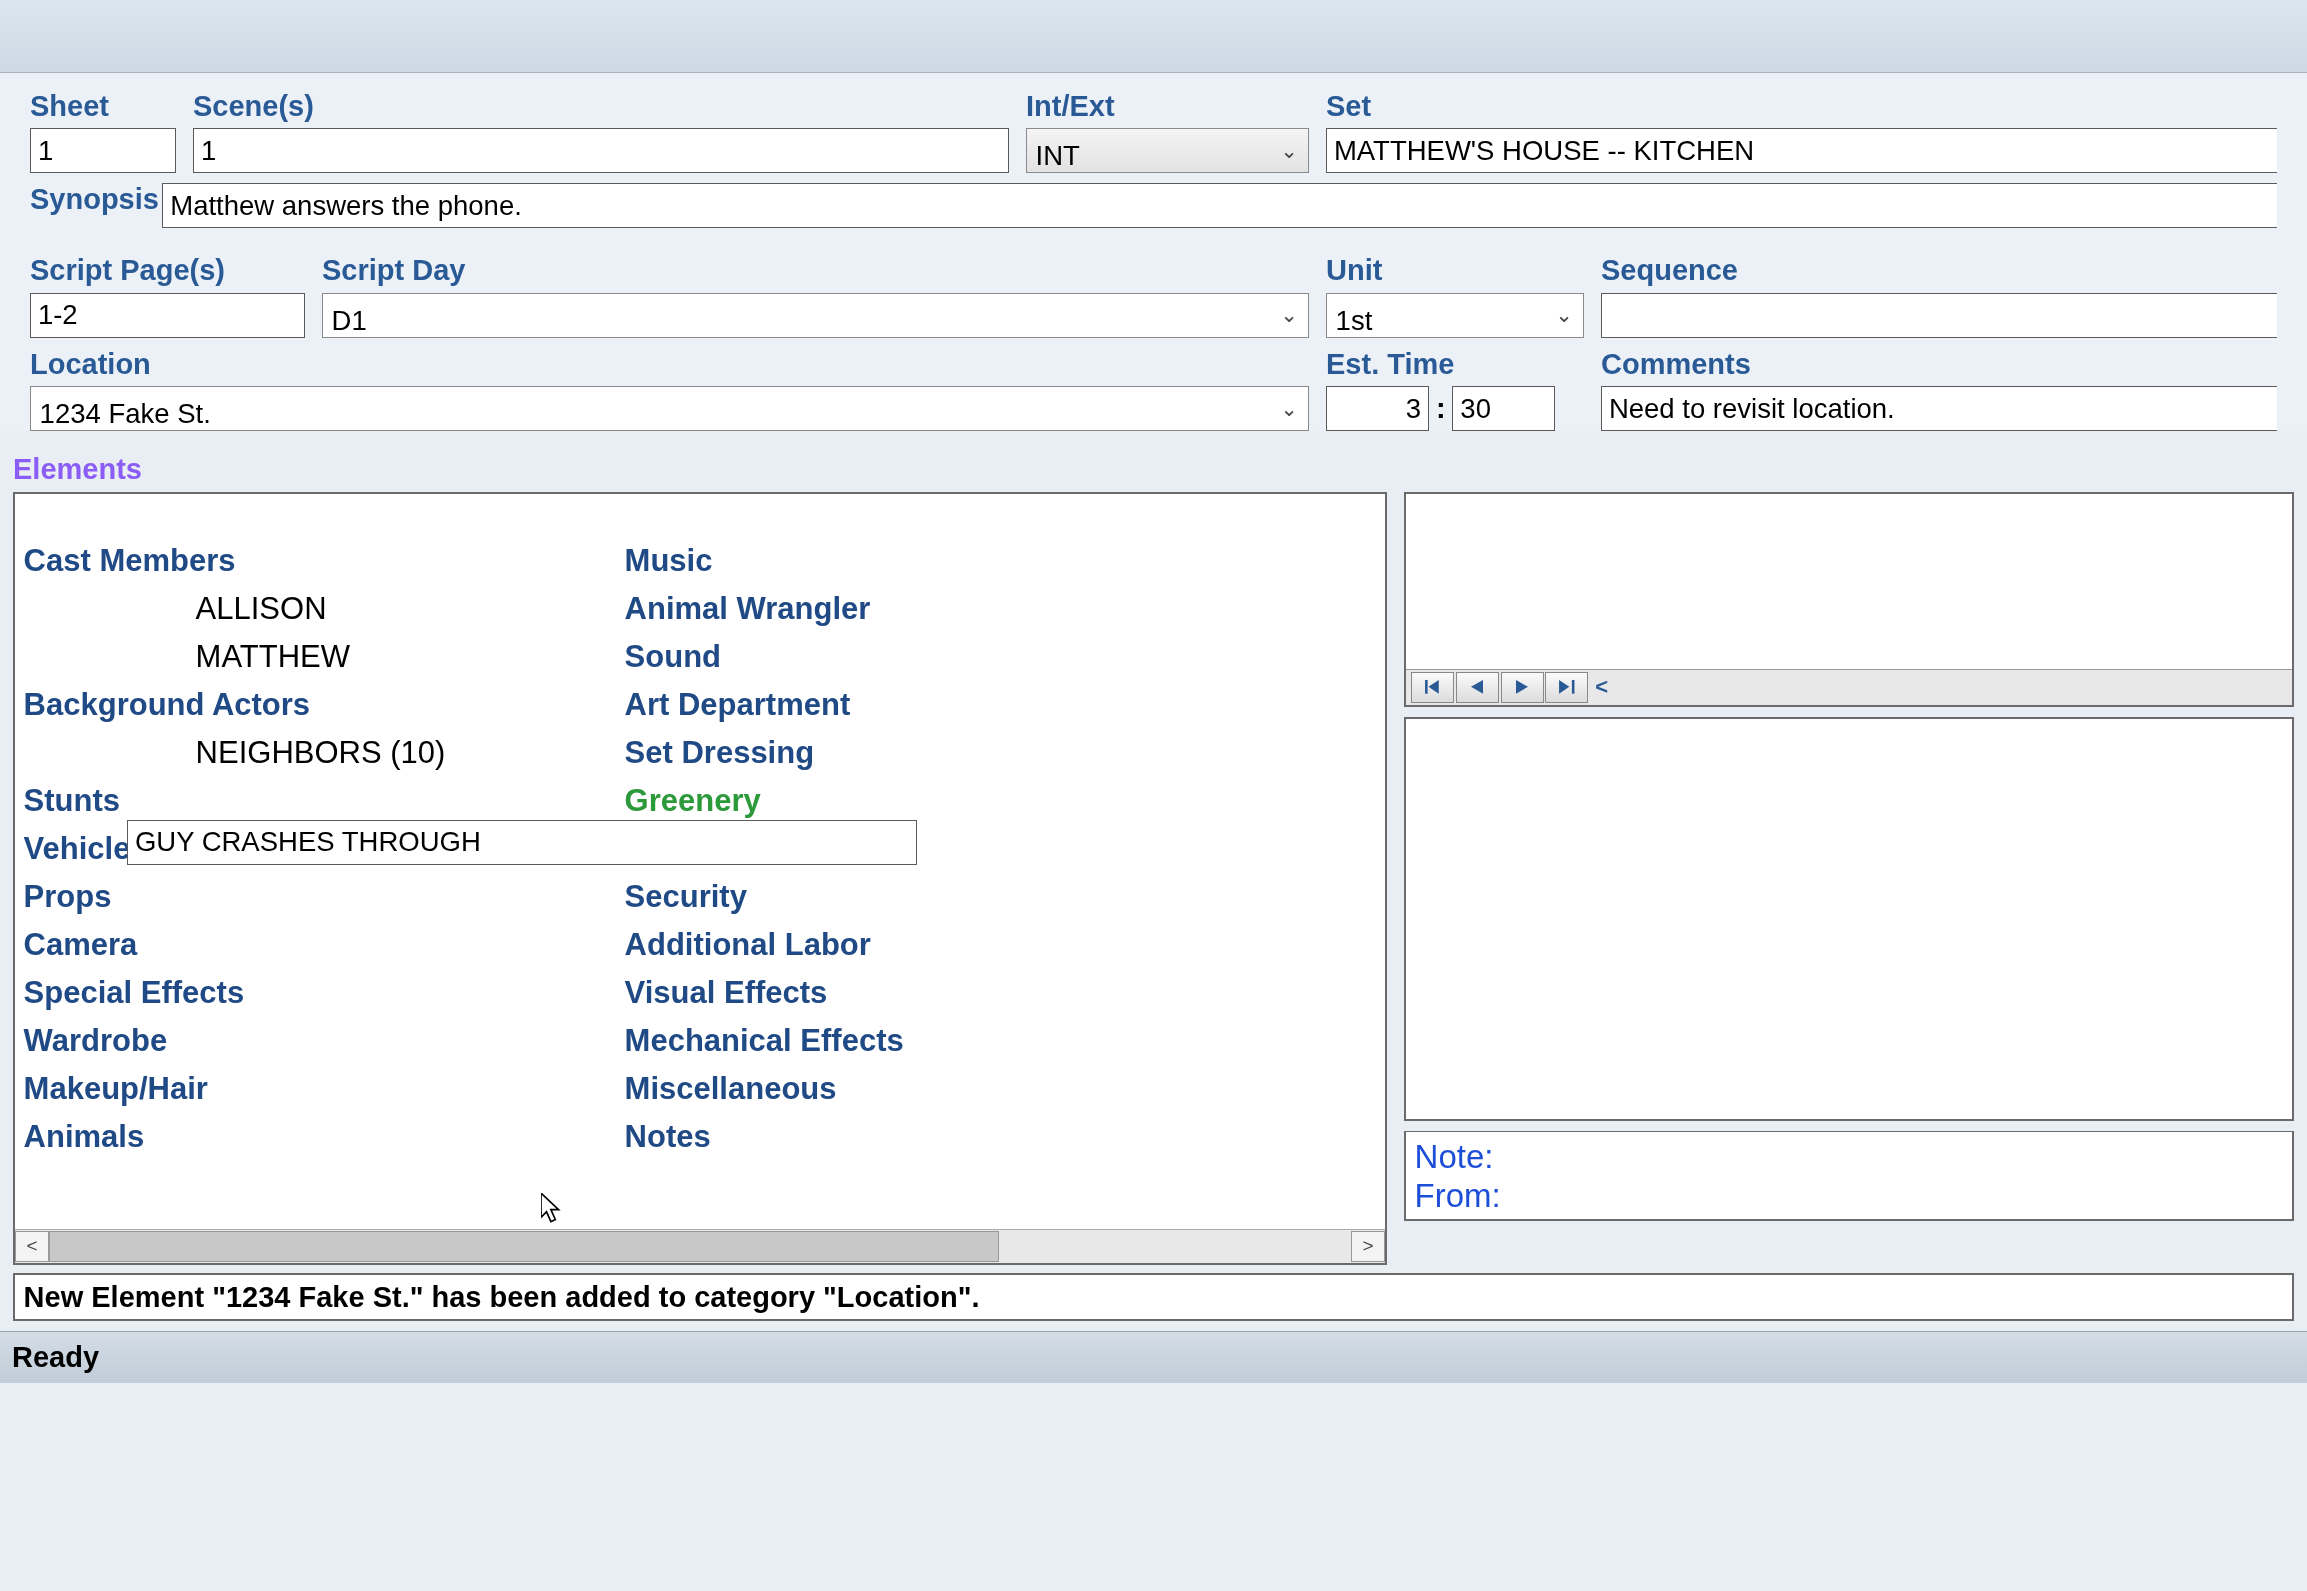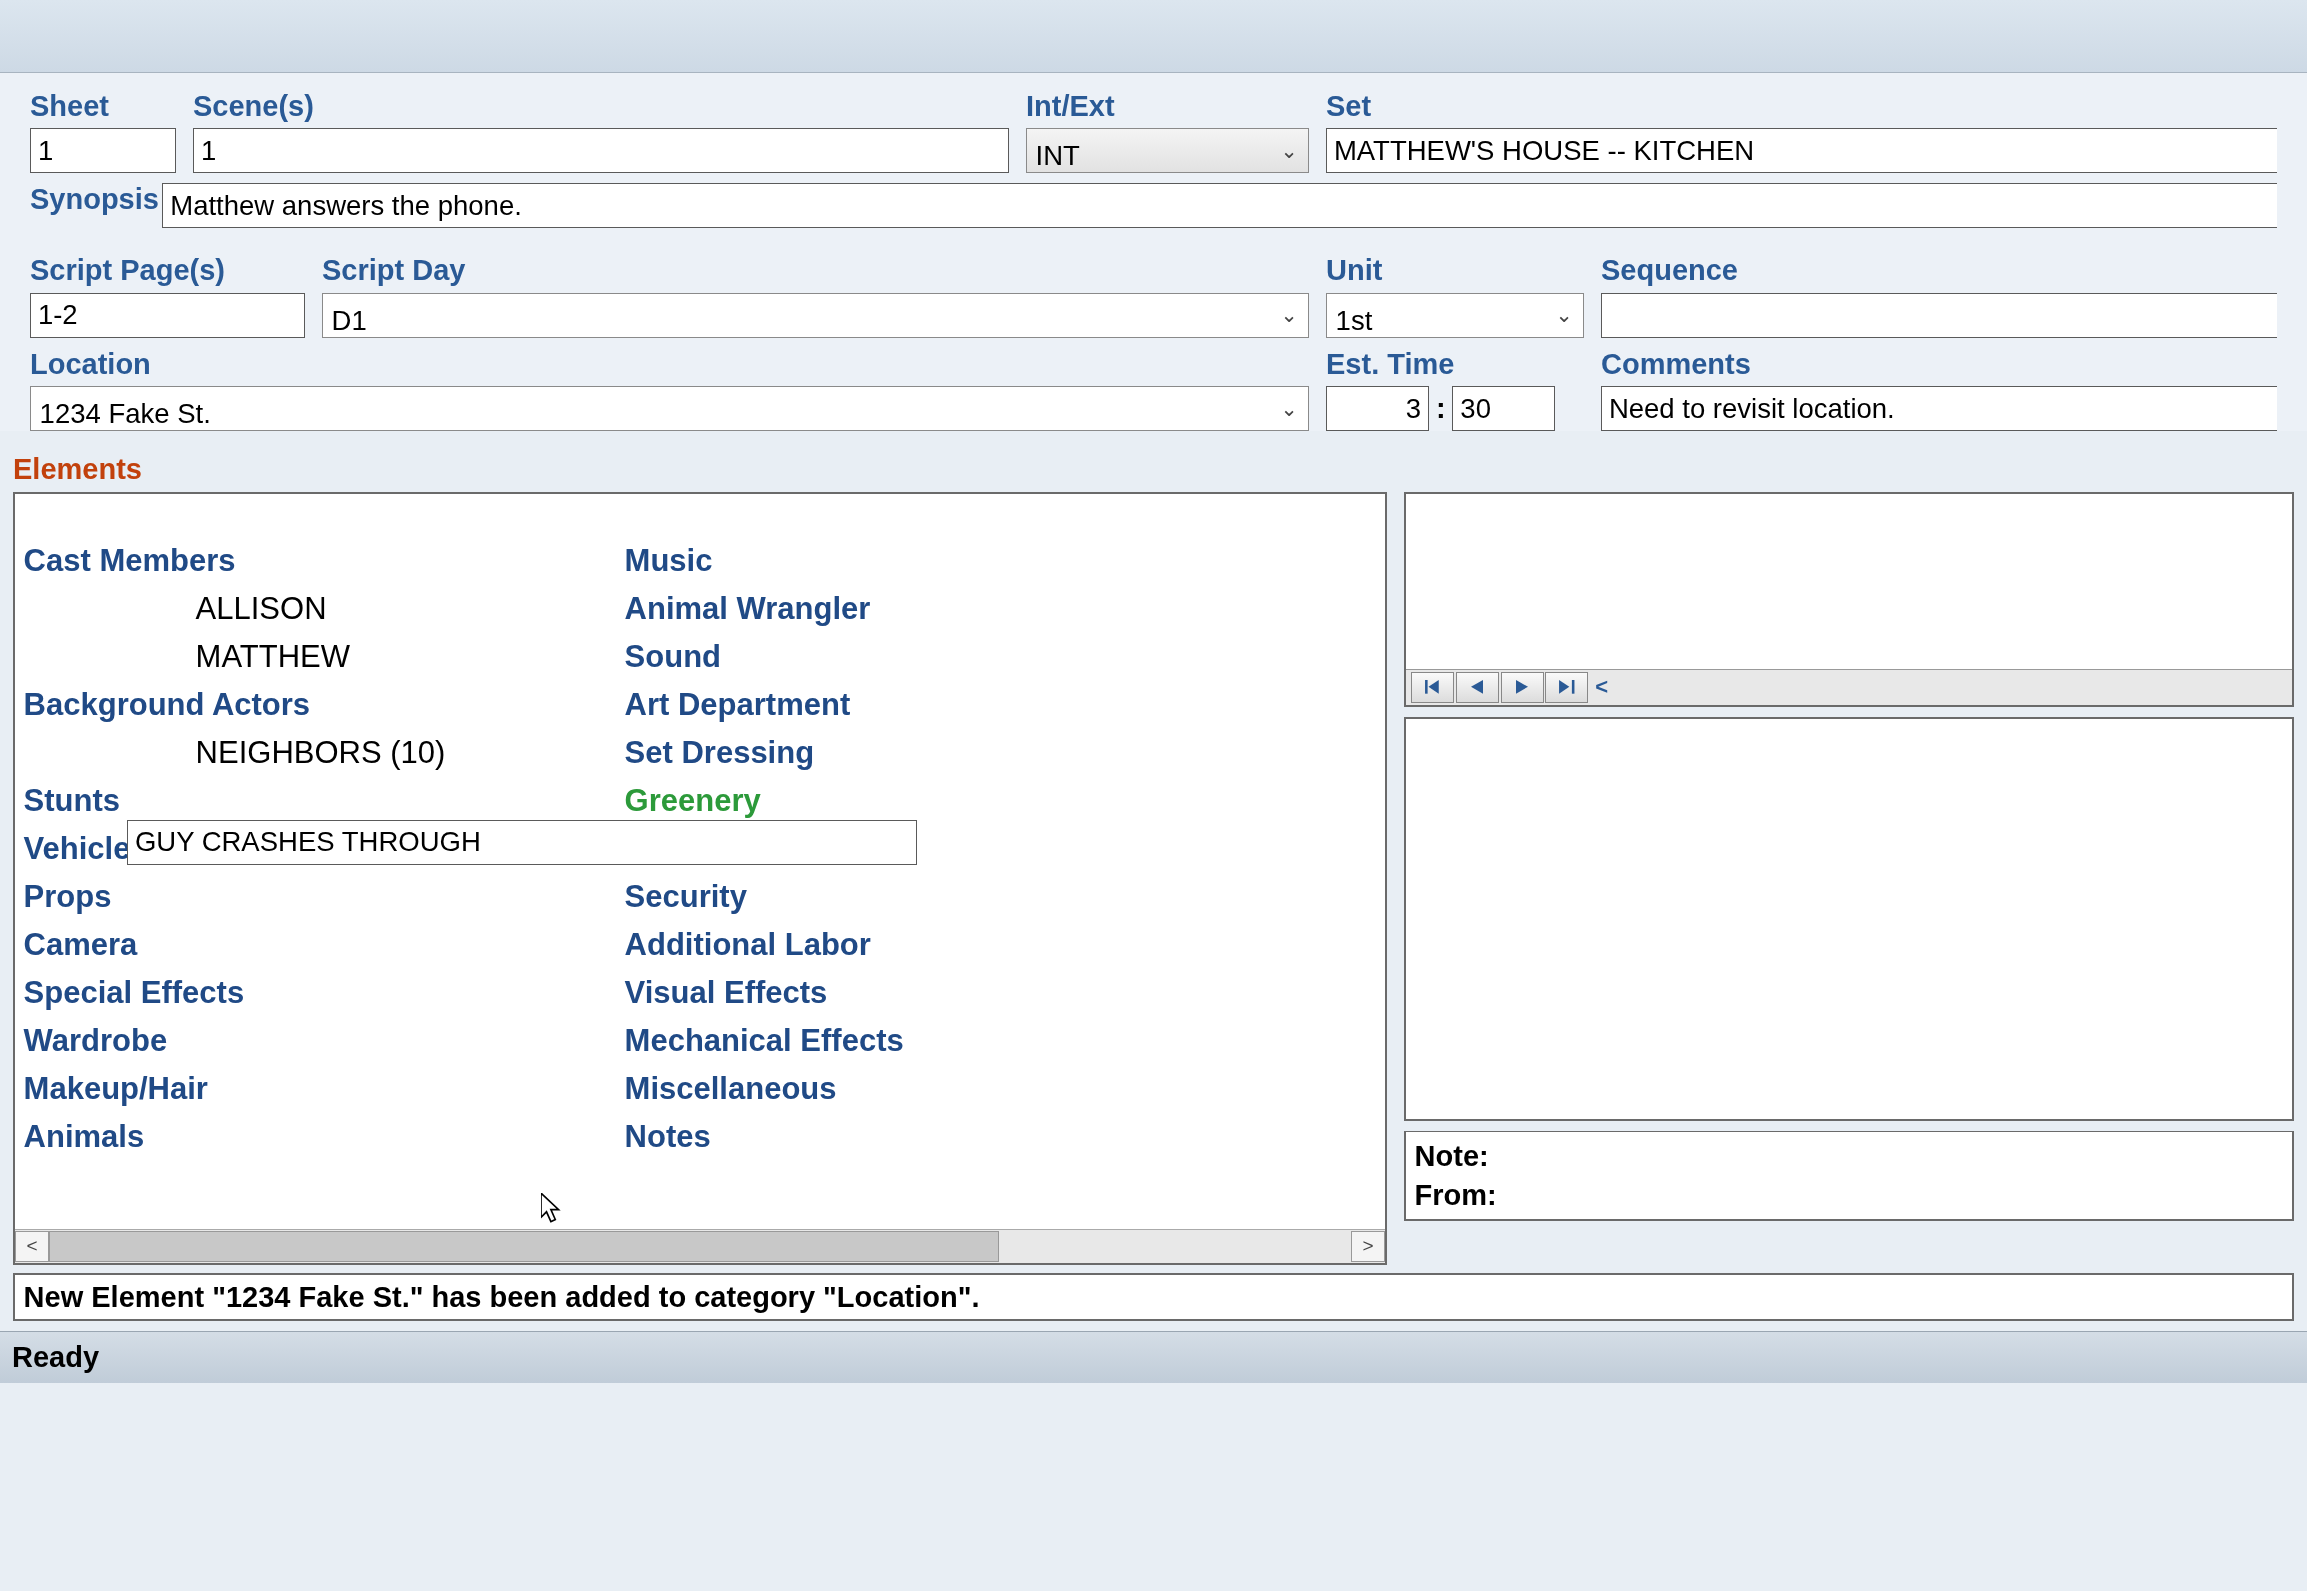--- a/index.html
+++ b/index.html
@@ -46,21 +46,21 @@
     font-size:27.5px;
     display:flex;align-items:flex-end;
     padding:0 43px 0 8.6px;
   }
   .select-box.white{background:#fff;}
   .select-box .chev{
     position:absolute;right:10.3px;top:50%;transform:translateY(-50%);
     font-size:20.6px;color:#444;
   }
   .elements-label{
-    color:#c2410c;font-weight:bold;font-size:29px;
+    color:#8b5cf6;font-weight:bold;font-size:29px;
     padding:5.2px 0 5.2px 13px;
   }
   .elements-wrap{
     display:flex;gap:17px;padding:0 13px;
     height:773px;
   }
   .elements-left{
     flex:0 0 1374px;
     border:2.6px solid #6a6a6a;
     background:#fff;
@@ -115,21 +115,21 @@
   .mbtn{
     width:43px;height:31px;border:0.9px solid #888;background:linear-gradient(#fafafa,#dcdcdc);
     display:flex;align-items:center;justify-content:center;color:#2a5a96;font-size:15.5px;font-weight:bold;
     margin-right:1.7px;
   }
   .panel.mid{height:404px;}
   .note-panel{
     border:2.6px solid #6a6a6a;border-top:0.9px solid #6a6a6a;background:#fff;
     padding:5.2px 8.6px;height:90px;
   }
-  .note-panel .nl{color:#000000;font-weight:bold;font-size:29px;line-height:39px;}
+  .note-panel .nl{color:#1d4ed8;font-weight:normal;font-size:33px;line-height:39px;}
   .status1{
     margin:8.6px 13px 0 13px;
     border:2.6px solid #6a6a6a;background:#fff;
     padding:5.2px 8.6px;font-size:29px;font-weight:bold;
     height:48px;display:flex;align-items:center;
   }
   .status2{
     margin-top:10.3px;
     background:linear-gradient(#d4dde6,#c0ccd8);
     border-top:1.7px solid #9aa6b2;

